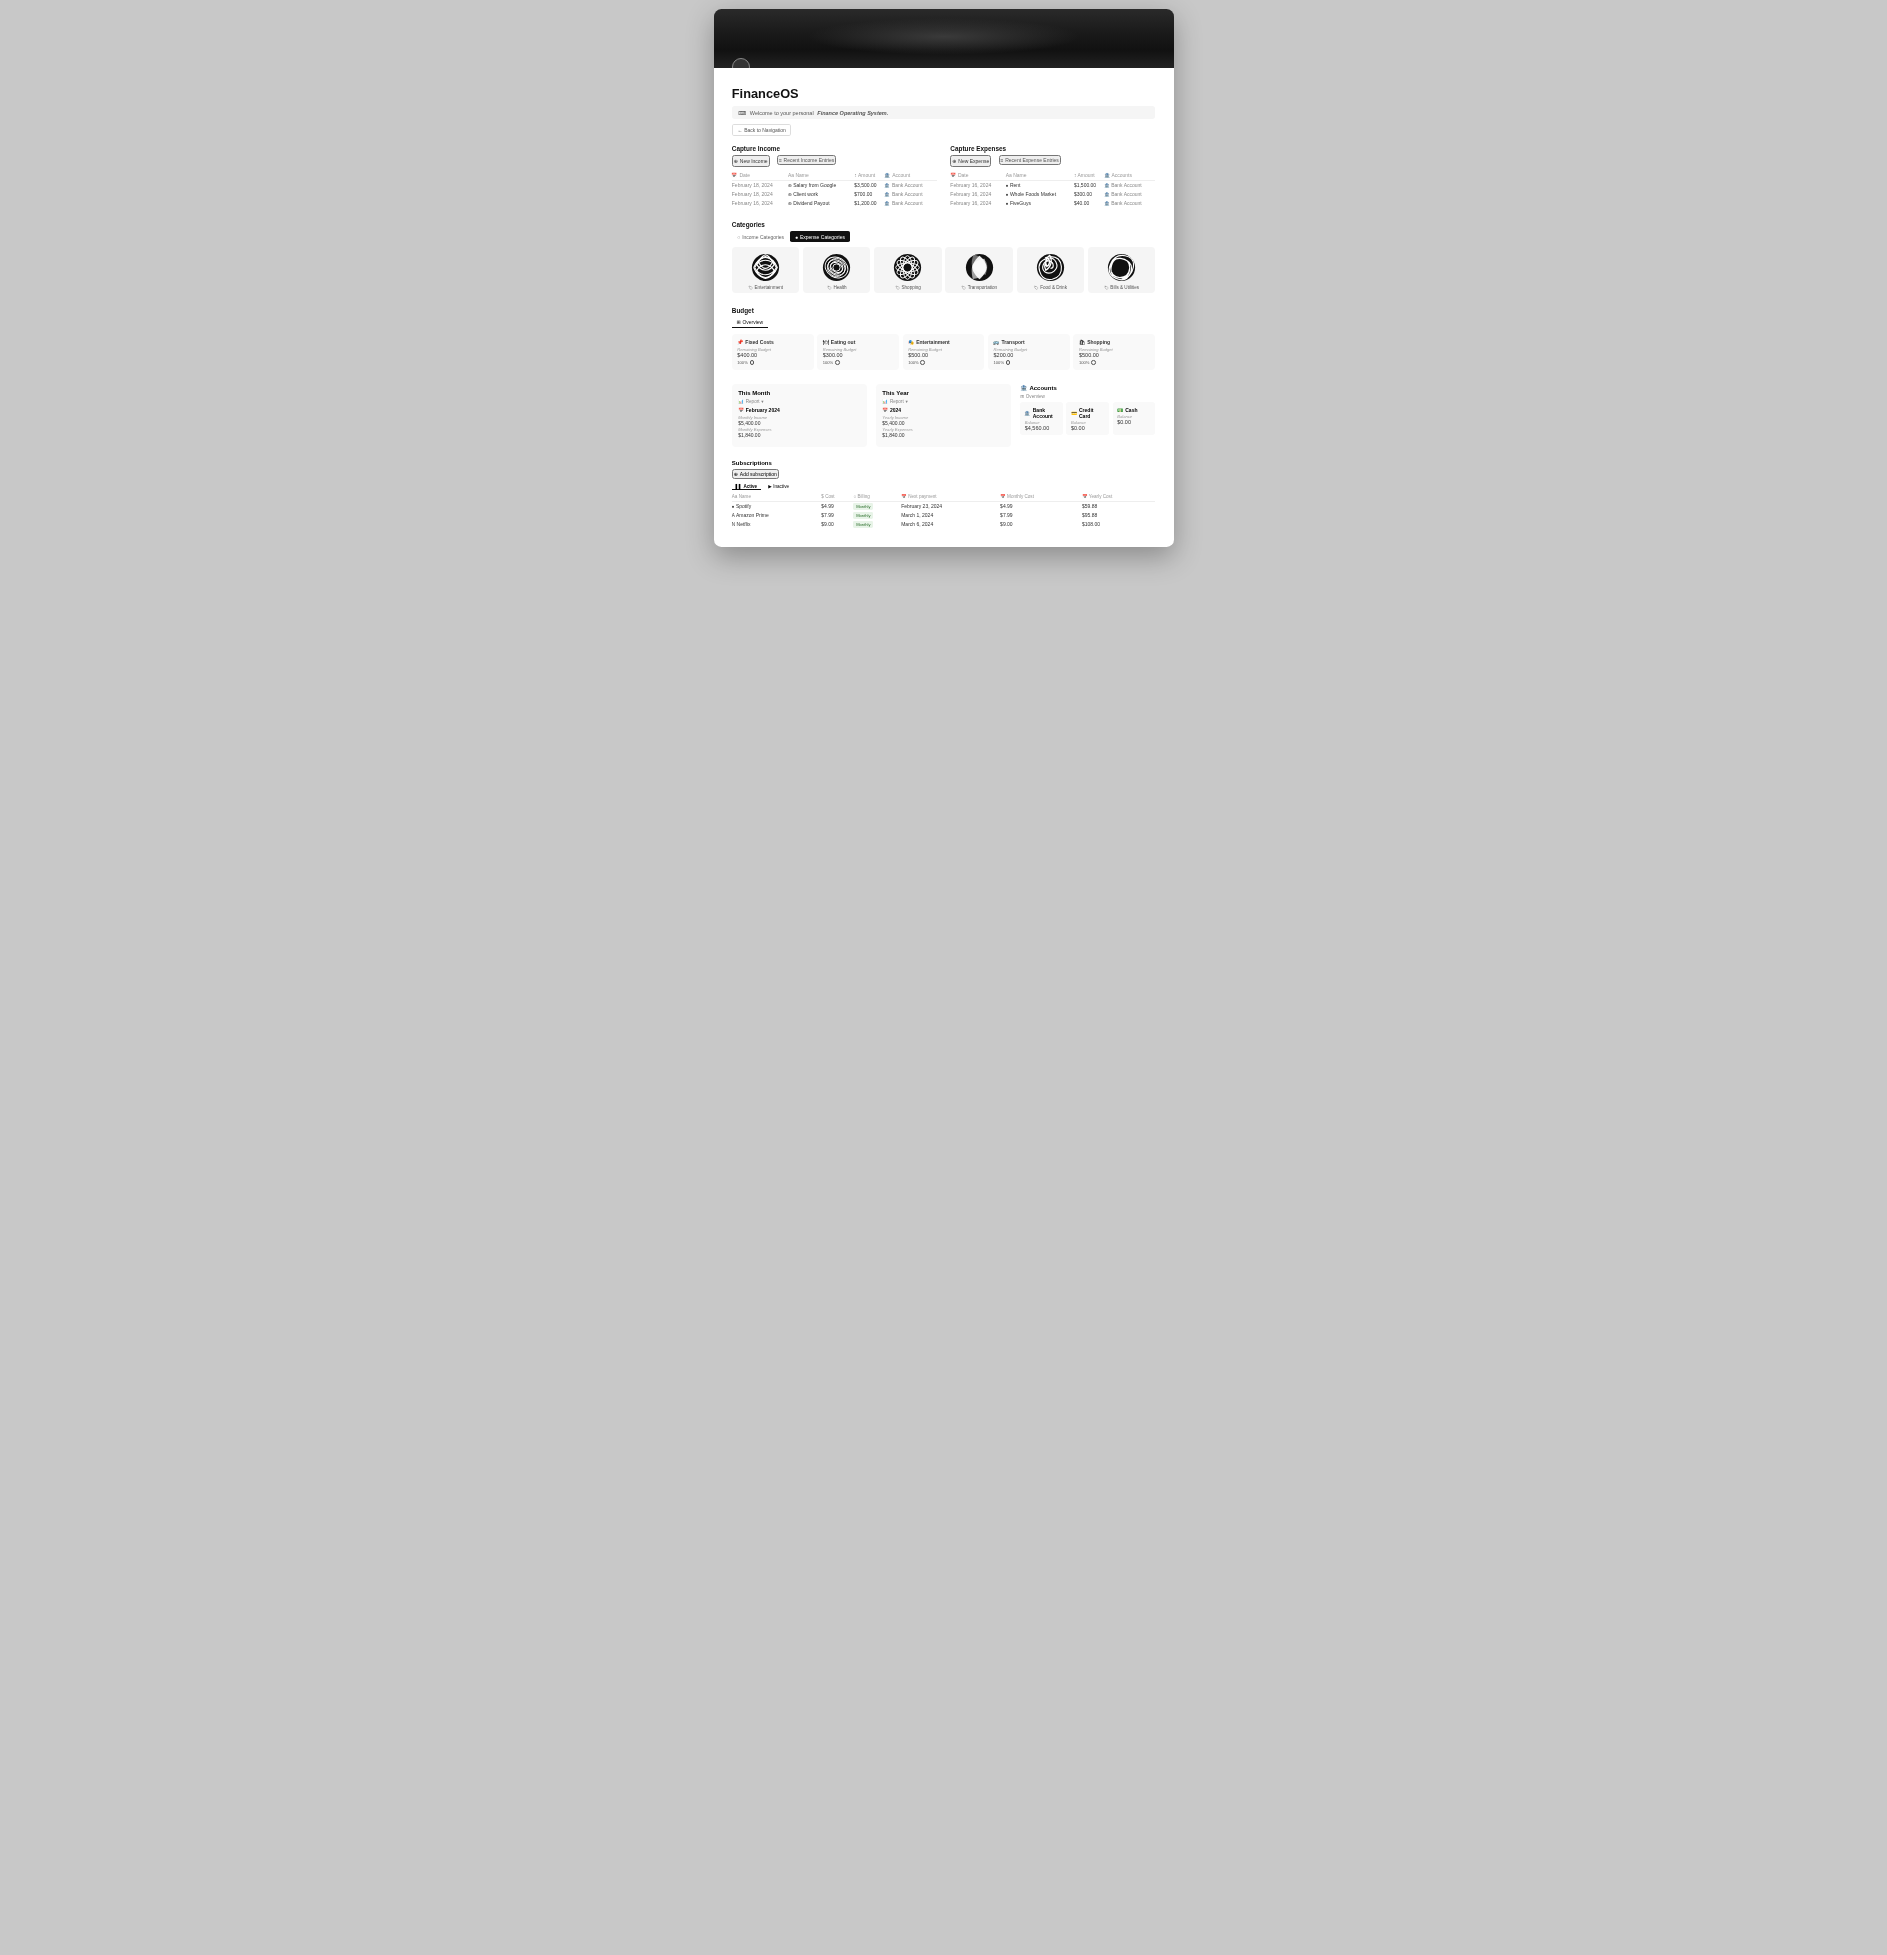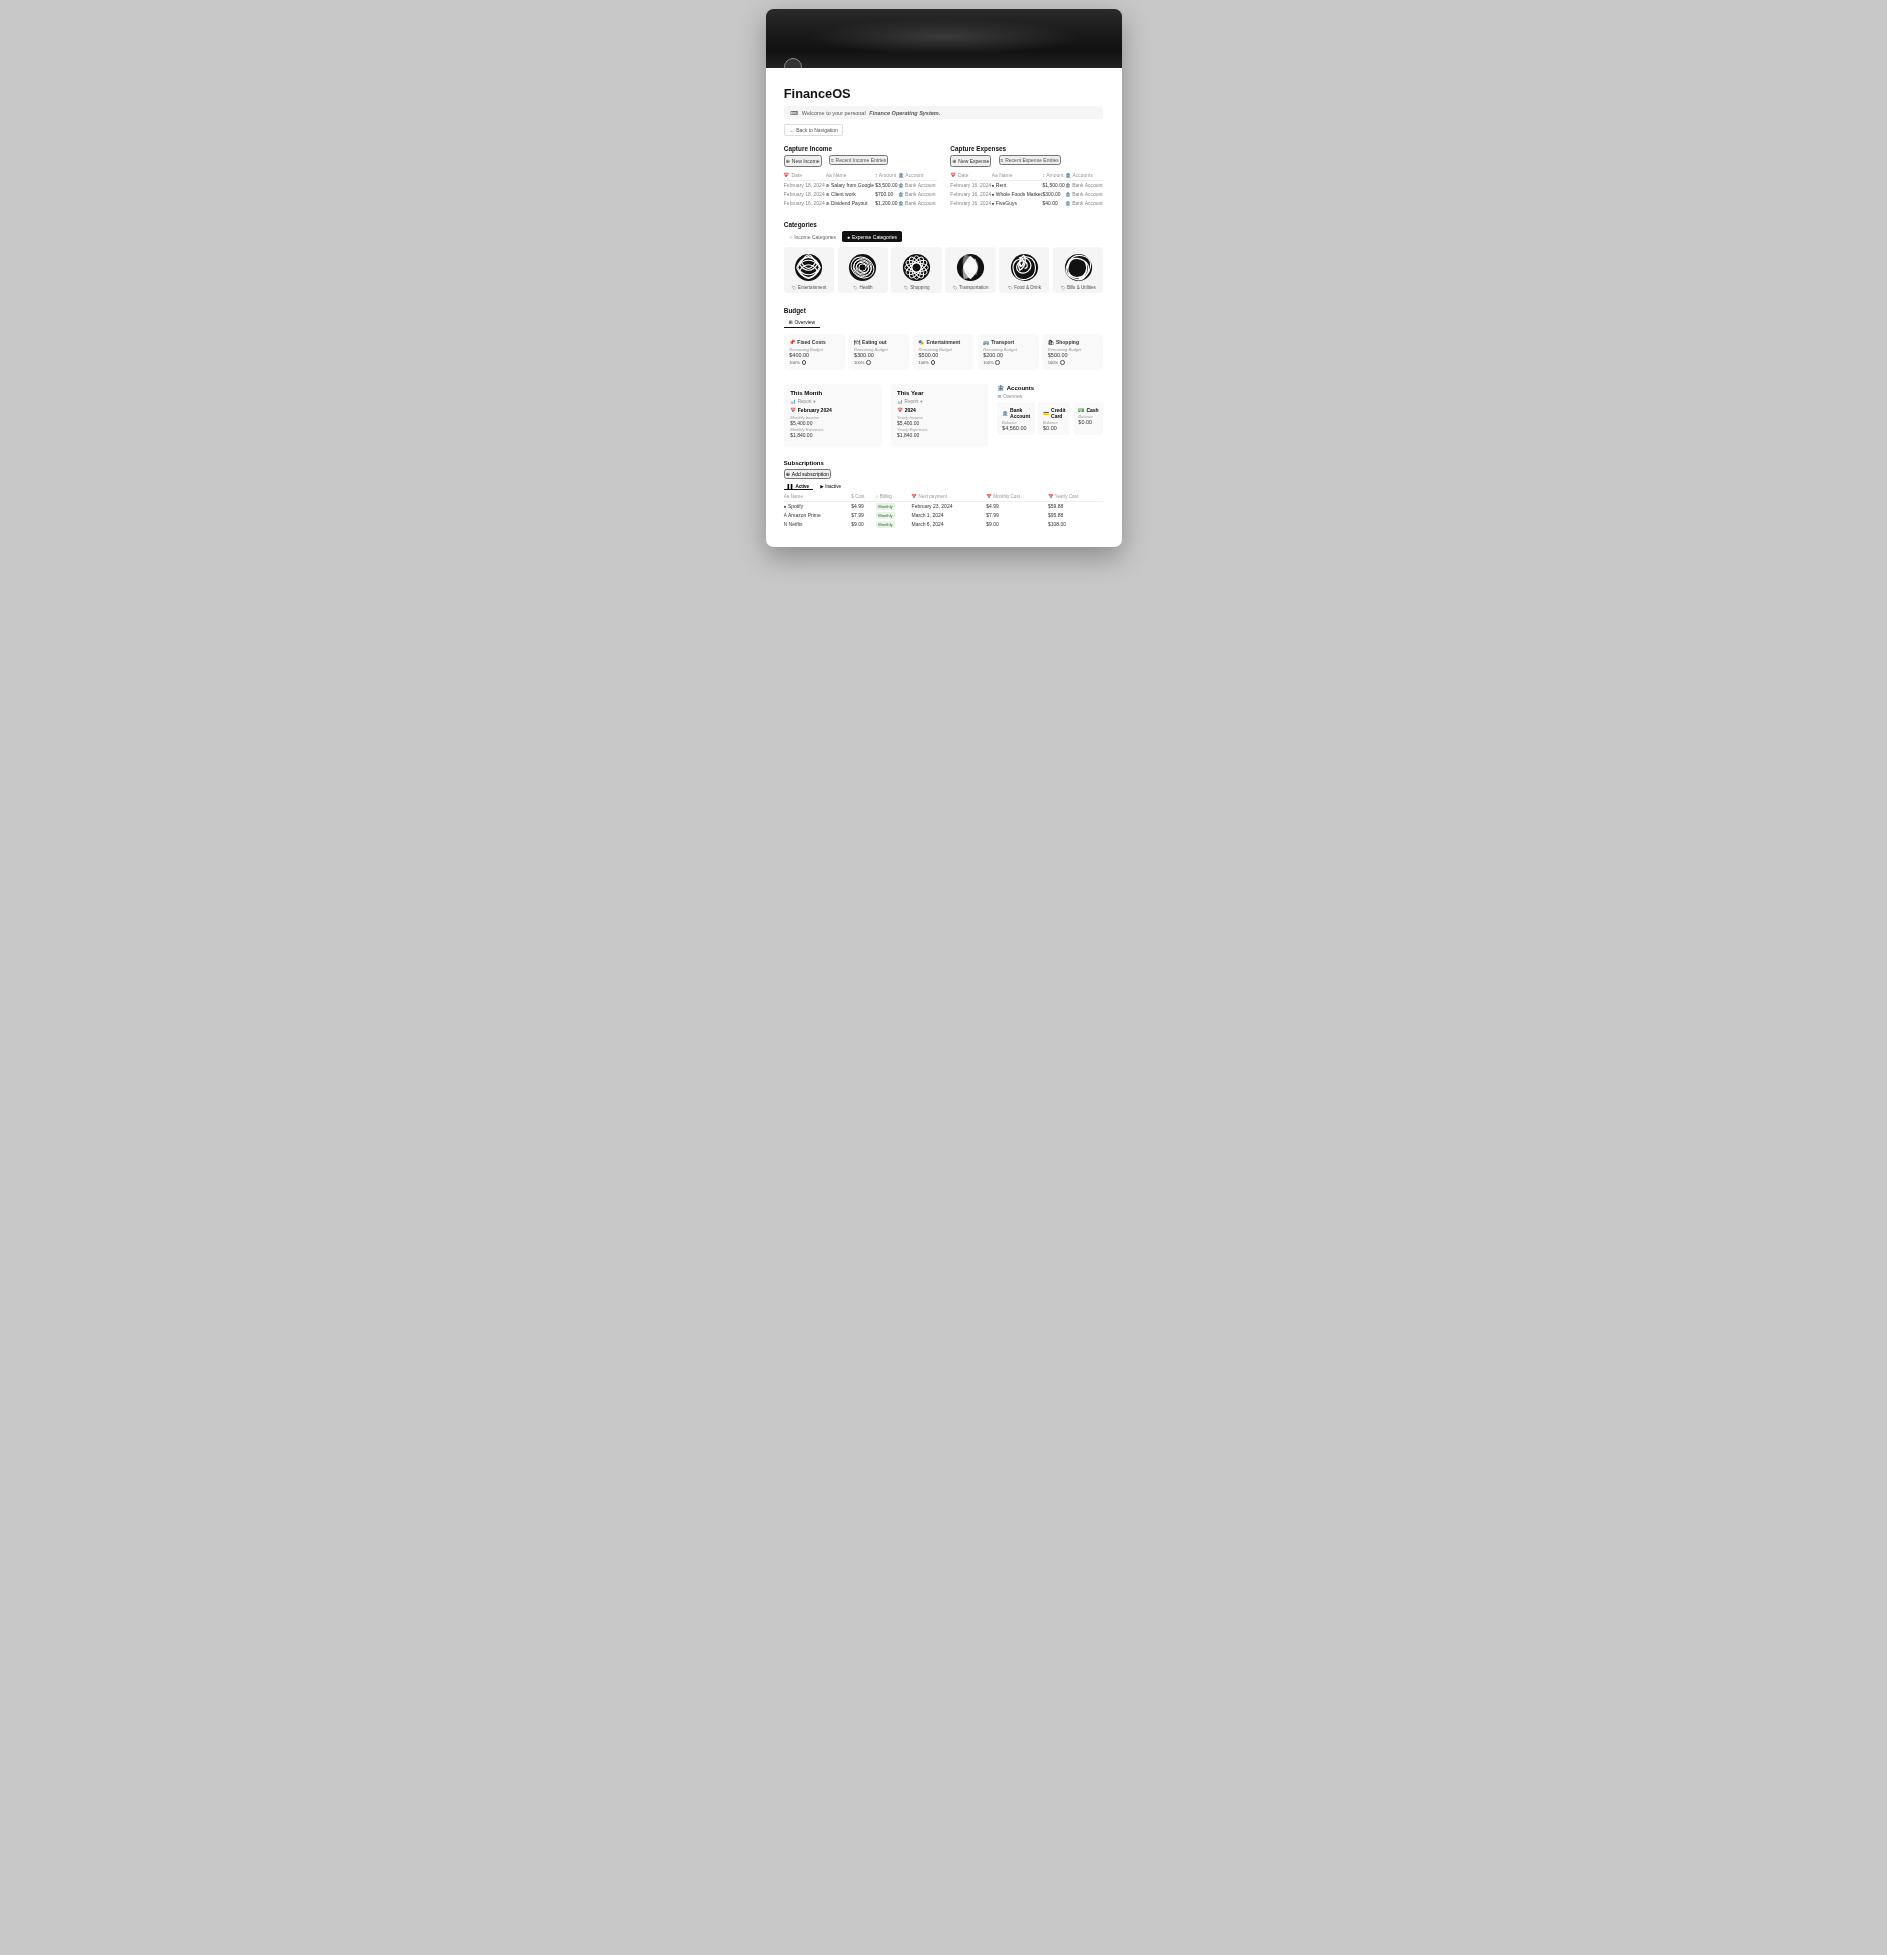--- a/index.html
+++ b/index.html
@@ -8,21 +8,21 @@
       font-family: -apple-system, BlinkMacSystemFont, 'Segoe UI', sans-serif;
       min-height: 100vh;
       display: flex;
       justify-content: center;
       align-items: flex-start;
       padding: 9.1px;
     }
     .app-window {
       background: #fff;
       border-radius: 7.3px;
-      width: 356px;
+      width: 460px;
       overflow: hidden;
       box-shadow: 0 9.1px 27.4px rgba(0,0,0,0.3);
       position: relative;
     }
     .header-banner {
       background: linear-gradient(180deg, #2a2a2a 0%, #1a1a1a 40%, #111 70%, #222 100%);
       height: 59px;
       position: relative;
       overflow: hidden;
     }

